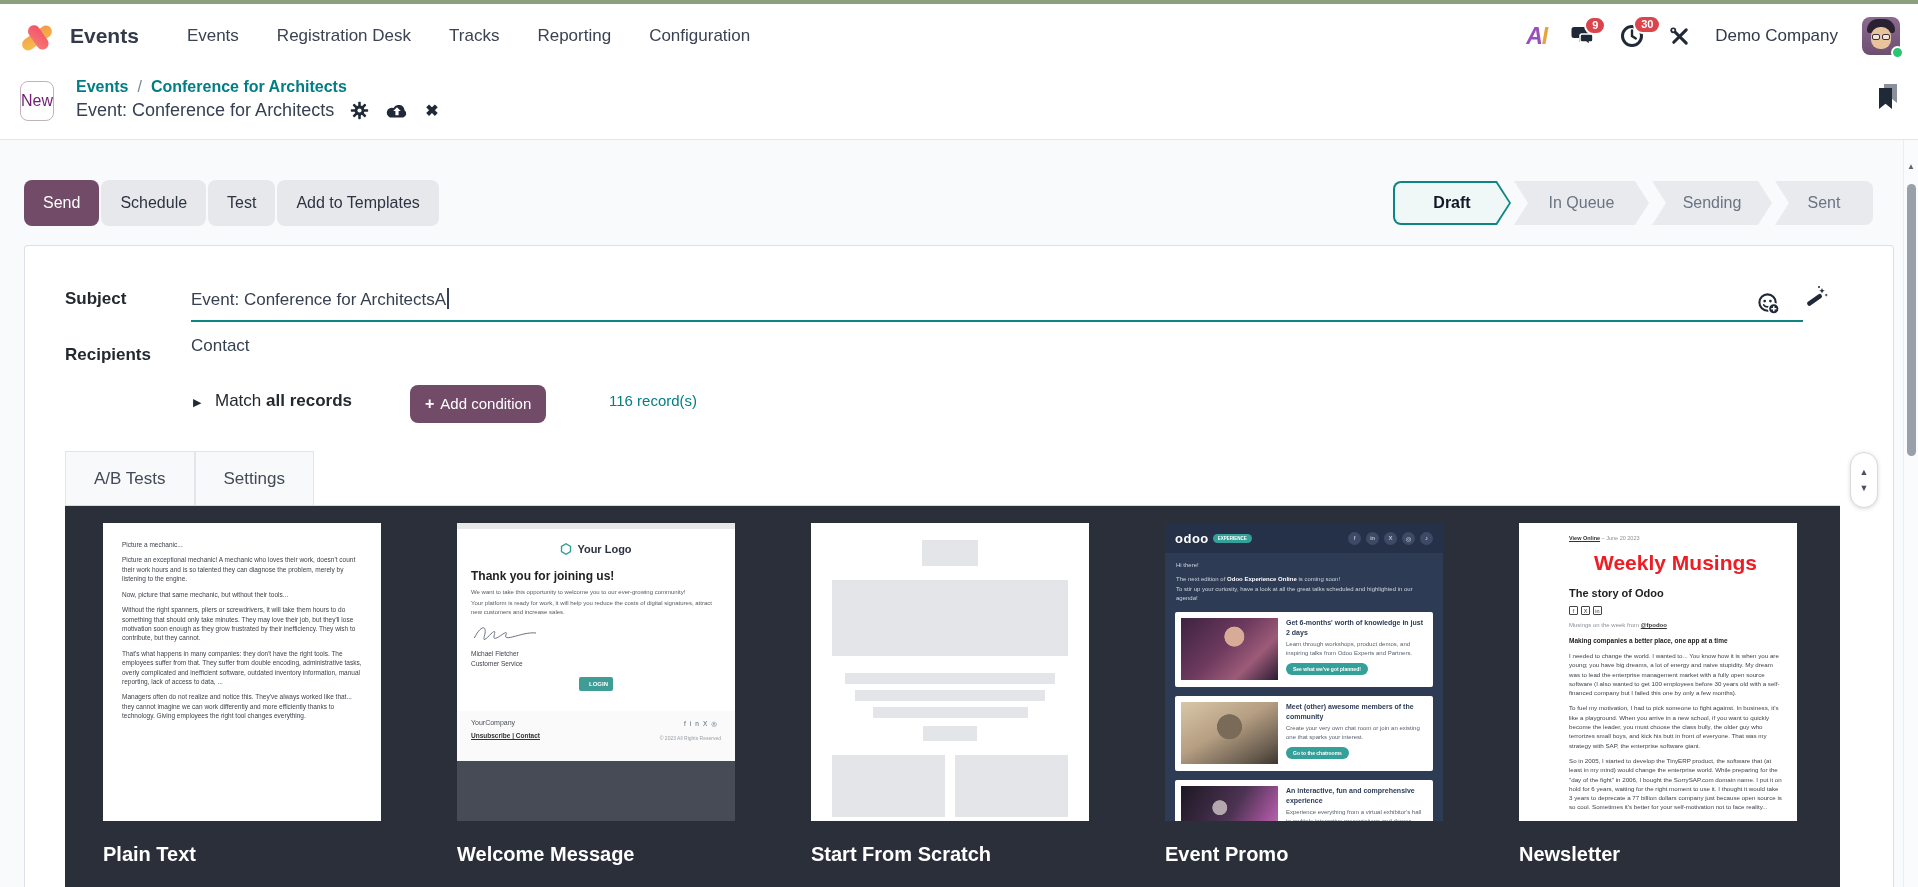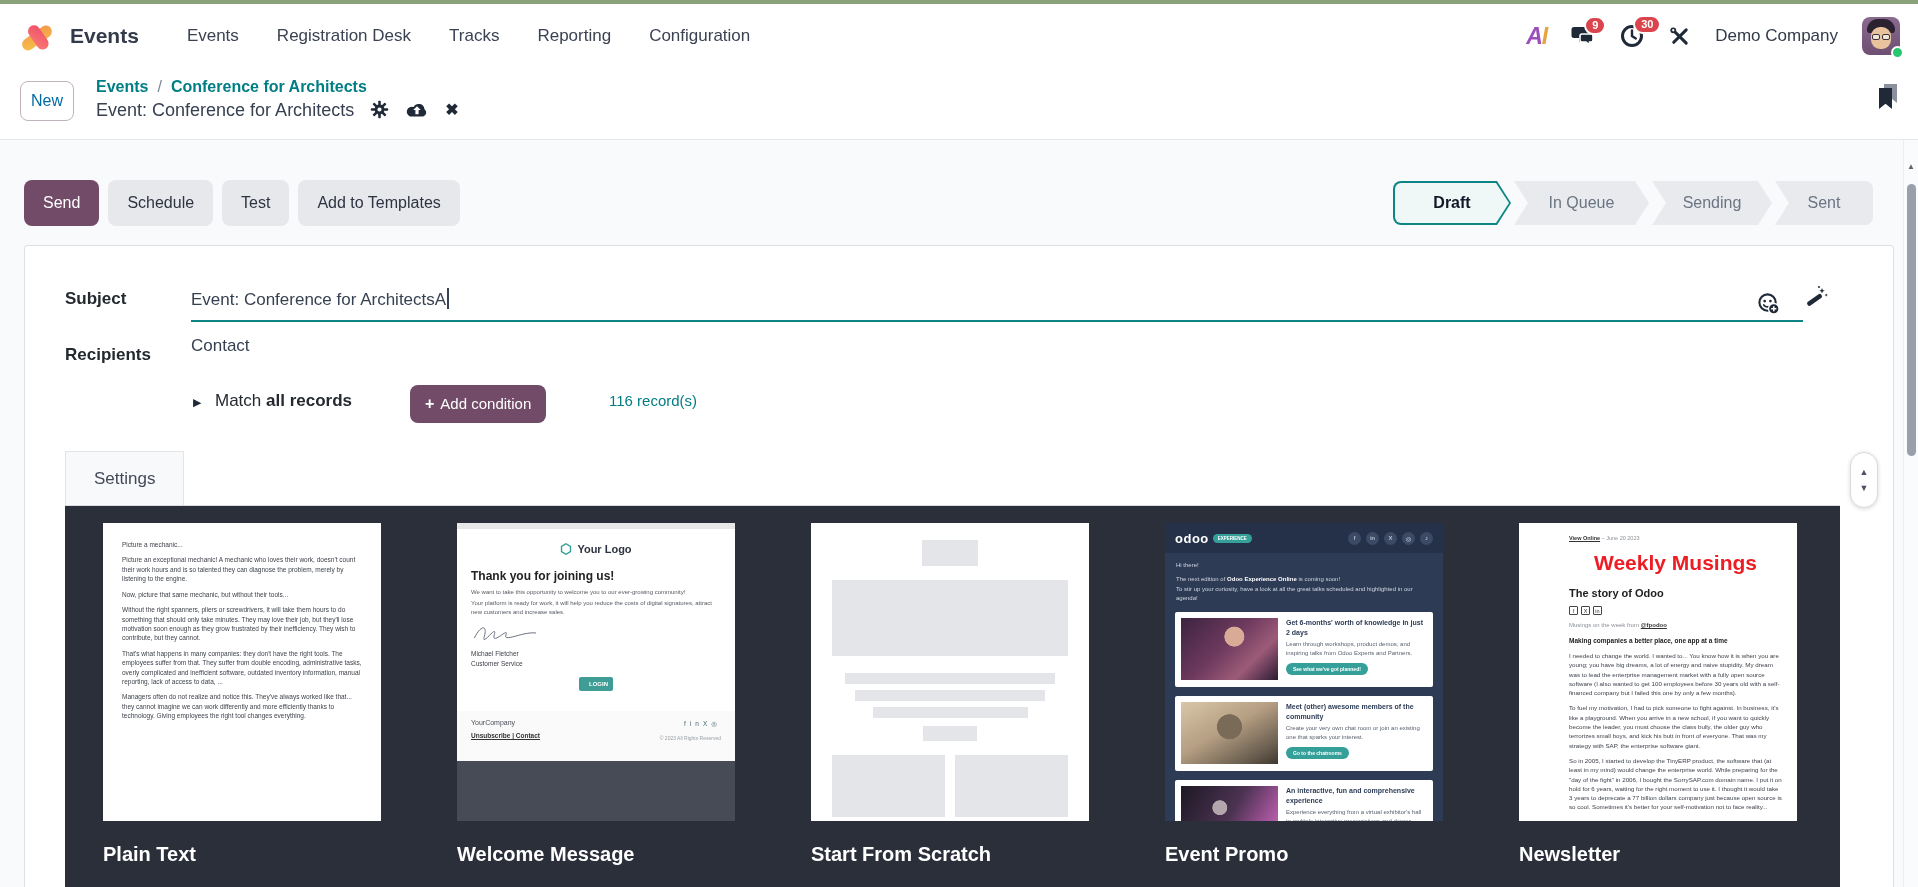--- a/index.html
+++ b/index.html
@@ -24,32 +24,32 @@
             background:linear-gradient(180deg,#8b6a8f,#6d4f71); }
   .avatar .hair { position:absolute; top:2px; left:5px; width:28px; height:14px; border-radius:14px 14px 4px 4px; background:#2a2230; }
   .avatar .face { position:absolute; top:10px; left:9px; width:20px; height:22px; border-radius:9px; background:#e8c39b; }
   .avatar .gl { position:absolute; top:17px; left:10px; width:8px; height:6px; border:1.5px solid #3a3440; border-radius:2px; background:#f2e6d8;}
   .avatar .gl.r { left:20px; }
   .status-dot { position:absolute; right:-4px; bottom:-4px; width:13px; height:13px; border-radius:50%; background:#28c76f; border:2px solid #fff; }
 
   
   .header { position:absolute; top:68px; left:0; width:100%; height:72px; background:#fff; border-bottom:1px solid #e3e6ea;
             display:flex; align-items:flex-start; padding:10px 20px; }
-  .new-btn { border:1px solid #c3b2bd; color:#0369a1; background:#fff; border-radius:8px; padding:10px 10px;
+  .new-btn { border:1px solid #c3b2bd; color:#701a75; background:#fff; border-radius:8px; padding:10px 0;
              font-size:16px; font-weight:500; margin-top:3px; cursor:pointer; }
   .crumbs { margin-left:22px; }
   .crumb-row1 { font-size:16px; font-weight:bold; color:#017e84; display:flex; gap:9px; align-items:center; }
   .crumb-sep { color:#7a8694; font-weight:normal; }
-  .crumb-row2 { font-size:18px; color:#374151; margin-top:4px; display:flex; align-items:flex-start; gap:16px; }
+  .crumb-row2 { font-size:18px; color:#374151; margin-top:4px; display:flex; align-items:center; gap:16px; }
   .crumb-ic { display:inline-flex; cursor:pointer; }
   .x-glyph { font-size:16px; font-weight:bold; color:#1f2937; }
   .bookmark { margin-left:auto; margin-top:6px; cursor:pointer; }
 
   
-  .btnrow { position:absolute; top:180px; left:24px; display:flex; gap:9px; }
+  .btnrow { position:absolute; top:180px; left:24px; display:flex; gap:2px; }
   .btn { height:46px; border-radius:8px; border:none; font-size:16px; padding:0 19px; cursor:pointer;
          font-family:inherit; font-weight:500; }
   .btn.primary { background:#714B67; color:#fff; }
   .btn.secondary { background:#e6e8ec; color:#2d3340; }
 
   .pipeline { position:absolute; top:181px; right:45px; height:44px; display:flex; gap:3px; }
   .stage { position:relative; height:44px; display:flex; align-items:center; justify-content:center;
            font-size:16px; color:#6a7482; background:#e8eaee; cursor:pointer; }
   .st-first { clip-path:polygon(0 0, calc(100% - 14px) 0, 100% 50%, calc(100% - 14px) 100%, 0 100%); border-radius:8px 0 0 8px; }
   .st-mid { clip-path:polygon(0 0, calc(100% - 14px) 0, 100% 50%, calc(100% - 14px) 100%, 0 100%, 14px 50%); }
@@ -329,20 +329,21 @@
   <span class="match-text">
     <span>Match</span>&nbsp;<b>all records</b>
   </span>
   <button class="addcond">
     <span class="plus">+</span><span>Add condition</span>
   </button>
   <span class="records">116 record(s)</span>
 
   <div class="bodypanel">
     <div class="tabbar">
+      <div class="tab">A/B Tests</div>
       <div class="tab">Settings</div>
     </div>
 
     <div class="darkarea">
 
       <div class="tpl">
         <div class="thumb">
           <div class="pt-body">
             <p>Picture a mechanic...</p>
             <p>Picture an exceptional mechanic! A mechanic who loves their work, doesn't count their work hours and is so talented they can diagnose the problem, merely by listening to the engine.</p>

